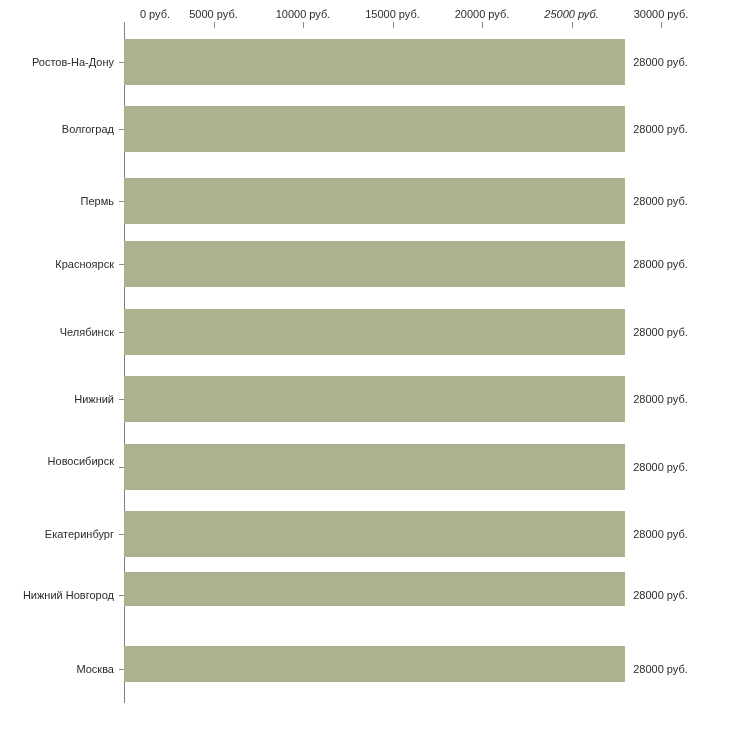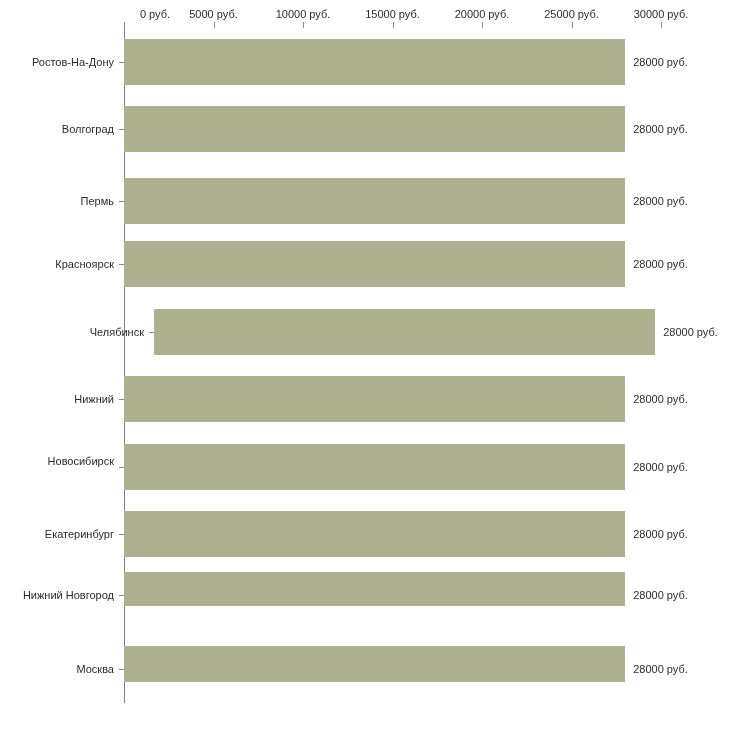--- a/index.html
+++ b/index.html
@@ -100,21 +100,21 @@
       <div class="tick-label" style="left: 124px; margin-left: 31px;">0 руб.</div>
       <div class="tick-mark" style="left: 124px;"></div>
       <div class="tick-label" style="left: 213.5px;">5000 руб.</div>
       <div class="tick-mark" style="left: 213.5px;"></div>
       <div class="tick-label" style="left: 303px;">10000 руб.</div>
       <div class="tick-mark" style="left: 303px;"></div>
       <div class="tick-label" style="left: 392.5px; text-align: center;">15000 руб.</div>
       <div class="tick-mark" style="left: 392.5px;"></div>
       <div class="tick-label" style="left: 482px;">20000 руб.</div>
       <div class="tick-mark" style="left: 482px;"></div>
-      <div class="tick-label" style="left: 571.5px;">25000 руб.</div>
+      <div class="tick-label" style="left: 571.5px; font-style: italic;">25000 руб.</div>
       <div class="tick-mark" style="left: 571.5px;"></div>
       <div class="tick-label" style="left: 661px;">30000 руб.</div>
       <div class="tick-mark" style="left: 661px;"></div>
     </div>
 
   <div class="plot-area" id="plot-area">
     <div class="axis-line-v" style="left:0;"></div>
   <div class="cat-row" style="top: 10.75px; height: 46px;">
         <div class="bar" style="width: 501.2px; background: rgb(174, 177, 143);"></div>
         <div class="cat-label" style="top: 17px; right: 547px;">Ростов-На-Дону</div>
@@ -132,21 +132,21 @@
         <div class="cat-label" style="top: 17px; right: 547px;">Пермь</div>
         <div class="cat-tick" style="top: 23px; left: -5px;"></div>
         <div class="bar-value" style="top: 17px; left: 509.2px;">28000 руб.</div>
       </div>
       <div class="cat-row" style="top: 213.25px; height: 46px;">
         <div class="bar" style="width: 501.2px; background: rgb(174, 177, 143);"></div>
         <div class="cat-label" style="top: 17px; right: 547px;">Красноярск</div>
         <div class="cat-tick" style="top: 23px; left: -5px;"></div>
         <div class="bar-value" style="top: 17px; left: 509.2px;">28000 руб.</div>
       </div>
-      <div class="cat-row" style="top: 280.75px; height: 46px; margin-left: 30px;">
+      <div class="cat-row" style="top: 280.75px; height: 46px;">
         <div class="bar" style="width: 501.2px; background: rgb(174, 177, 143);"></div>
         <div class="cat-label" style="top: 17px; right: 547px;">Челябинск</div>
         <div class="cat-tick" style="top: 23px; left: -5px;"></div>
         <div class="bar-value" style="top: 17px; left: 509.2px;">28000 руб.</div>
       </div>
       <div class="cat-row" style="top: 348.25px; height: 46px;">
         <div class="bar" style="width: 501.2px; background: rgb(174, 177, 143);"></div>
         <div class="cat-label" style="top: 17px; right: 547px;">Нижний</div>
         <div class="cat-tick" style="top: 23px; left: -5px;"></div>
         <div class="bar-value" style="top: 17px; left: 509.2px;">28000 руб.</div>

